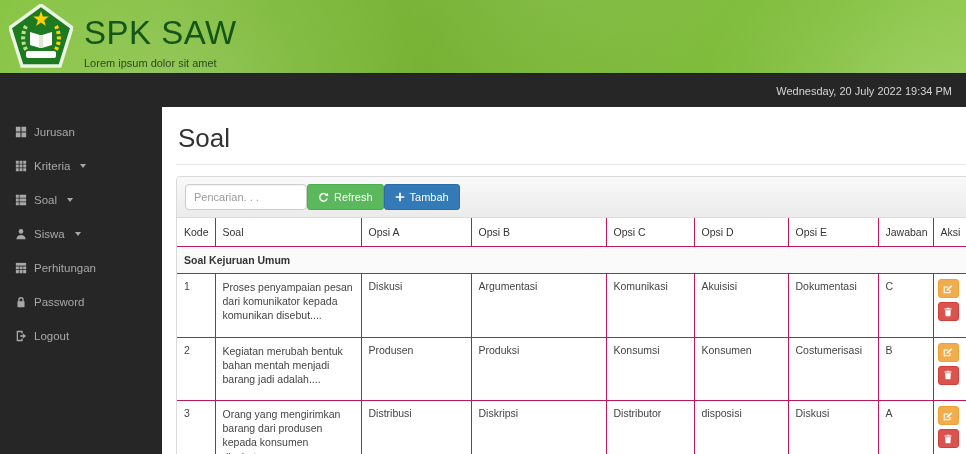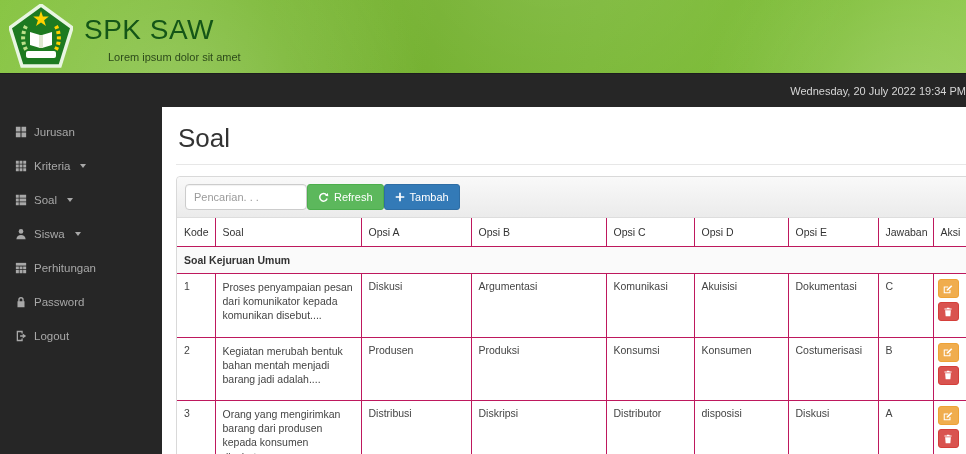--- a/index.html
+++ b/index.html
@@ -10,28 +10,28 @@
   .header {
     position: relative; height: 73px;
     background:
       radial-gradient(circle 420px at 18% 160%, rgba(255,255,255,.22), rgba(255,255,255,0) 60%),
       radial-gradient(circle 500px at 58% -120%, rgba(255,255,255,.16), rgba(255,255,255,0) 62%),
       radial-gradient(circle 380px at 95% 170%, rgba(255,255,255,.20), rgba(255,255,255,0) 58%),
       linear-gradient(100deg, #84c33d 0%, #6fae28 45%, #79ba32 78%, #8ac644 100%);
     overflow: hidden;
   }
   .brand { position: absolute; left: 84px; top: 14px; }
-  .brand-title { font-size: 28px; color: #145617; letter-spacing: .5px; font-weight: 400; }
-  .brand-sub { font-size: 11px; color: #2c4a1a; margin-top: 5px; margin-left: 24px; }
+  .brand-title { font-size: 33px; color: #145617; letter-spacing: .5px; font-weight: 400; text-align: right; }
+  .brand-sub { font-size: 11px; color: #2c4a1a; margin-top: 5px; }
   .logo { position: absolute; left: 9px; top: 4px; width: 64px; height: 64px; }
 
   
   .datebar {
     height: 34px; background: #262626; color: #d6d6d6;
-    font-size: 11px; line-height: 34px; text-align: right; 
+    font-size: 11px; line-height: 34px; text-align: right; padding-right: 14px;
     border-top: 1px solid #1d1d1d;
   }
 
   
   .layout { display: flex; height: 347px; }
   .sidebar { width: 162px; background: #262626; flex: none; padding-top: 8px; }
   .side-item {
     display: flex; align-items: center; gap: 7px;
     padding: 11px 15px; color: #a8a8a8; font-size: 11.5px; cursor: pointer;
   }

